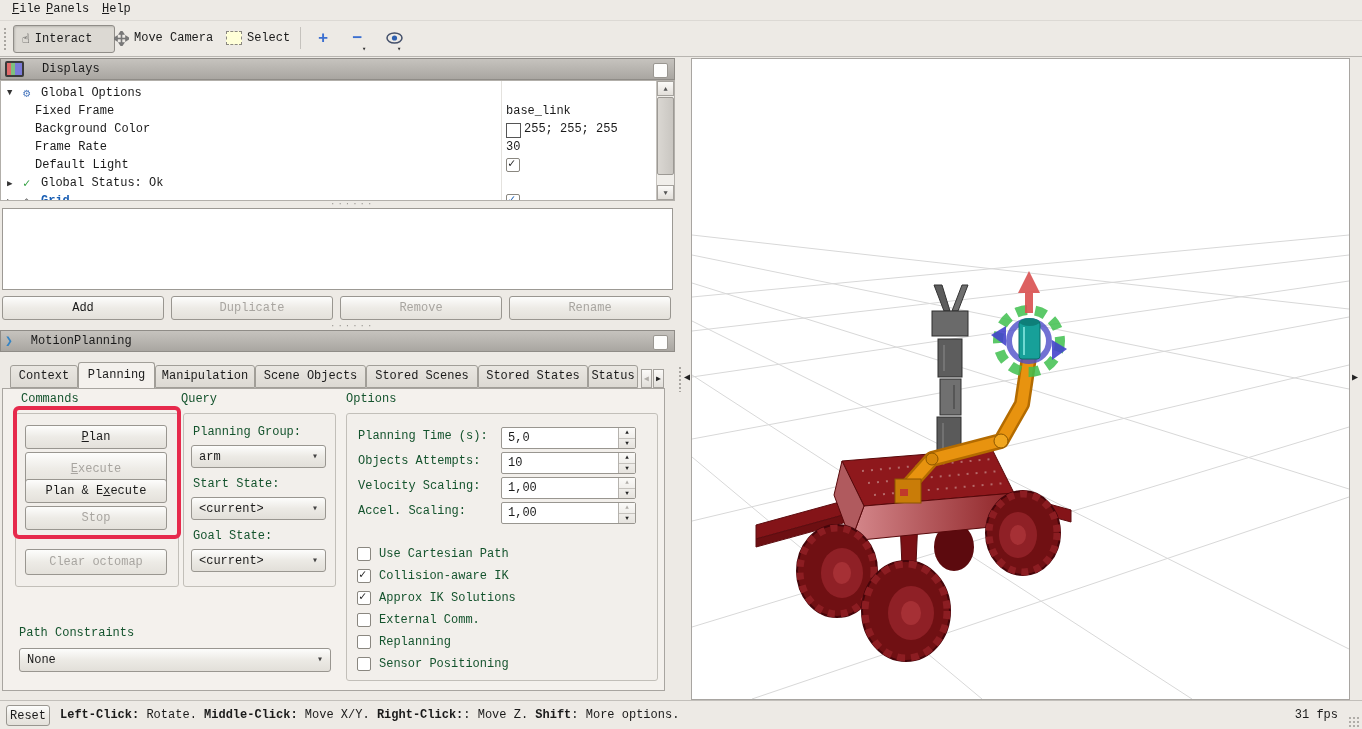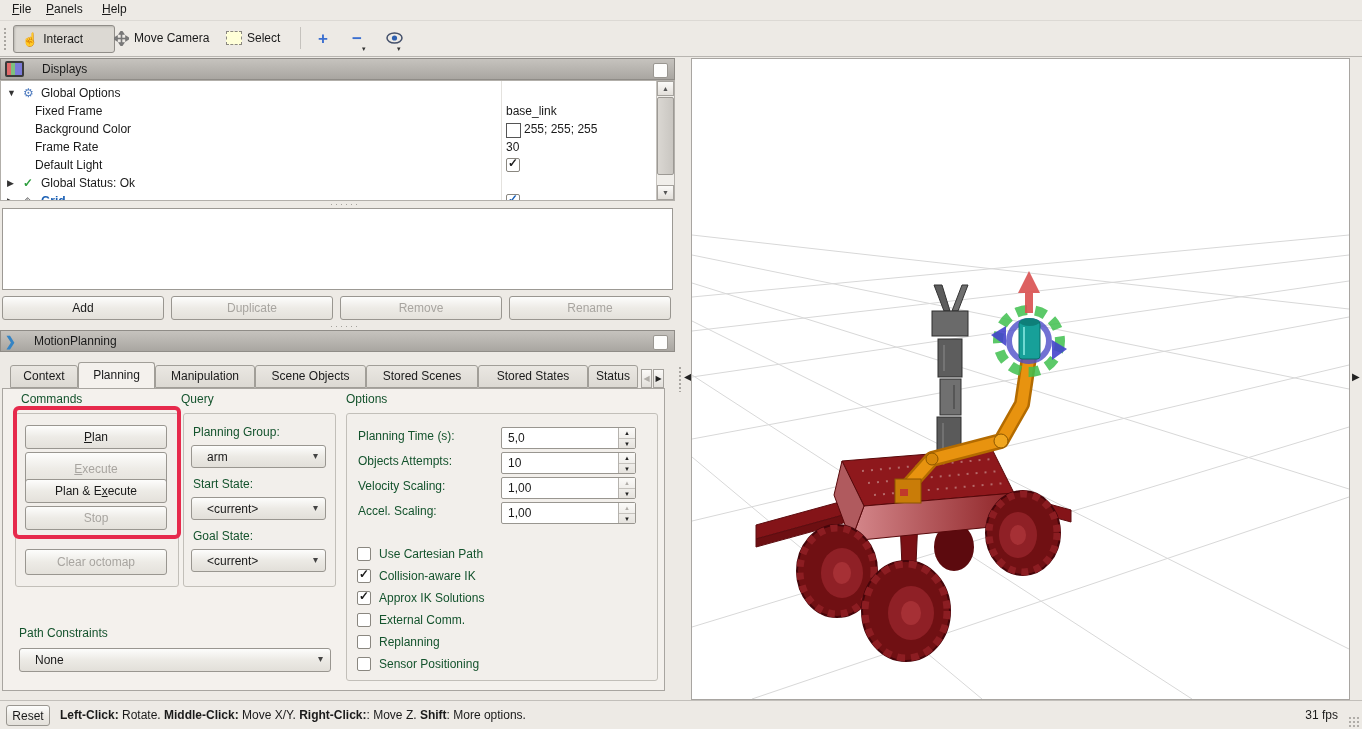--- a/index.html
+++ b/index.html
@@ -1,17 +1,17 @@
 <!DOCTYPE html>
 <html><head>
 <meta charset="utf-8">
 <style>
   html,body{margin:0;padding:0;}
   #app{position:relative;width:1362px;height:729px;background:#edeae5;overflow:hidden;
-       font-family:Liberation Sans, sans-serif;font-size:12px;color:#1a1a1a;}
+       font-family:Liberation Mono, monospace;font-size:12px;color:#1a1a1a;}
   .abs{position:absolute;}
   .mn-u{text-decoration:underline;}
   
   .menubar{left:0;top:0;width:1362px;height:20px;background:#edeae5;border-bottom:1px solid #dcd9d4;}
   .menu-item{position:absolute;top:2px;height:16px;padding:0 4px;cursor:default;}
   
   .toolbar{left:0;top:21px;width:1362px;height:35px;background:#edeae5;border-bottom:1px solid #b8b5b0;}
   .grip-v{position:absolute;left:3px;top:6px;width:5px;height:24px;
           background-image:radial-gradient(#a9a6a1 1px,transparent 1.2px);background-size:4px 4px;}
   .tool-btn{position:absolute;top:4px;height:26px;display:flex;align-items:center;gap:5px;padding:0 8px;border-radius:3px;}
@@ -55,21 +55,21 @@
   .tab{position:absolute;top:365px;height:23px;background:linear-gradient(#ecr,#e0ddd7);background:linear-gradient(#eae7e2,#dcd9d3);
        border:1px solid #a19e98;border-radius:3px 3px 0 0;box-sizing:border-box;text-align:center;line-height:21px;overflow:hidden;}
   .tab.active{top:362px;height:27px;background:#f4f1ed;border-bottom:1px solid #f4f1ed;line-height:25px;}
   .tab-scroll{position:absolute;top:369px;width:11px;height:19px;background:linear-gradient(#fbfaf8,#e2dfda);
               border:1px solid #a5a29d;box-sizing:border-box;font-size:8px;text-align:center;line-height:17px;}
   .tabpanel{left:2px;top:388px;width:663px;height:303px;background:#f4f1ed;border:1px solid #a8a5a0;box-sizing:border-box;}
   .gbox{position:absolute;border:1px solid #c2bfb9;border-radius:3px;background:#f2efeb;}
   .glabel{position:absolute;color:#14532d;}
   
   .combo{position:absolute;height:23px;background:linear-gradient(#fdfdfc,#eceae5 50%,#e2dfd9);border:1px solid #999690;
-         border-radius:3px;box-sizing:border-box;display:flex;align-items:center;padding-left:15px;text-align:center;}
+         border-radius:3px;box-sizing:border-box;display:flex;align-items:center;padding-left:7px;text-align:center;}
   .combo .arr{position:absolute;right:7px;top:4px;font-size:10px;color:#444;}
   
   .spin{position:absolute;width:135px;height:22px;background:#fff;border:1px solid #999690;border-radius:2px;box-sizing:border-box;}
   .spin .val{position:absolute;left:6px;top:3px;}
   .spin .btns{position:absolute;right:0;top:0;width:16px;height:20px;border-left:1px solid #b5b2ad;
               background:linear-gradient(#fbfaf8,#e6e3de);}
   .spin .up,.spin .dn{position:absolute;left:0;width:16px;height:10px;font-size:6px;text-align:center;color:#222;line-height:10px;}
   .spin .dn{top:10px;border-top:1px solid #c5c2bd;}
   .spin .dim{color:#b0ada8;}
   .red-box{left:13px;top:406px;width:160px;height:125px;border:4px solid #e62a4c;border-radius:6px;}

